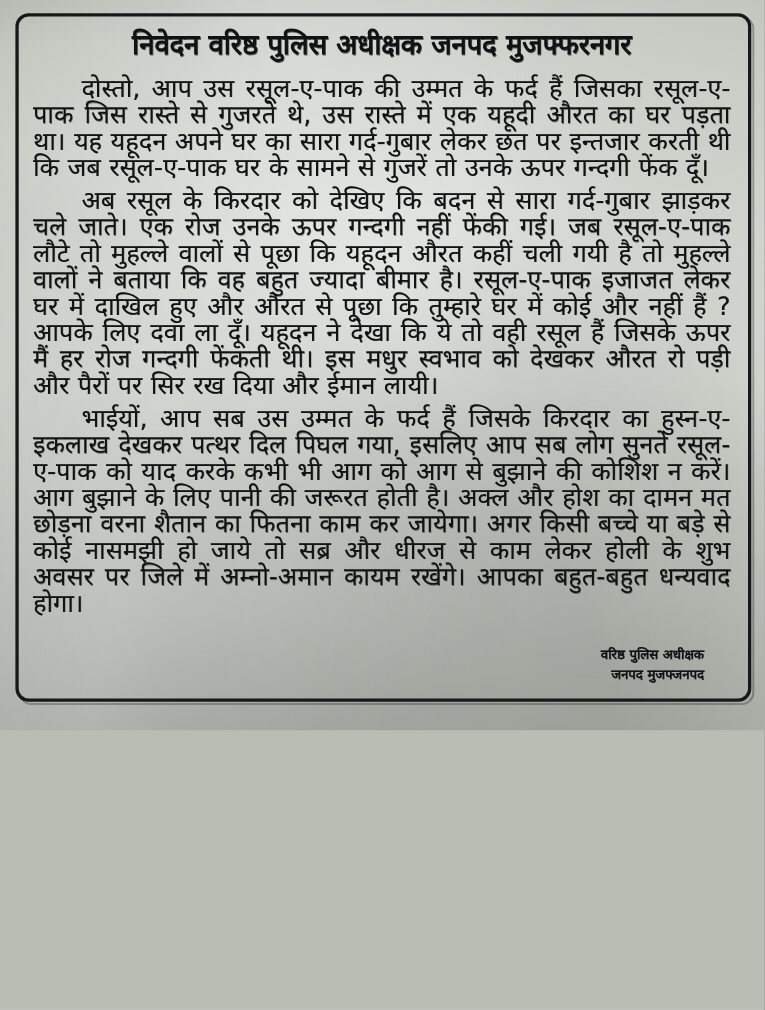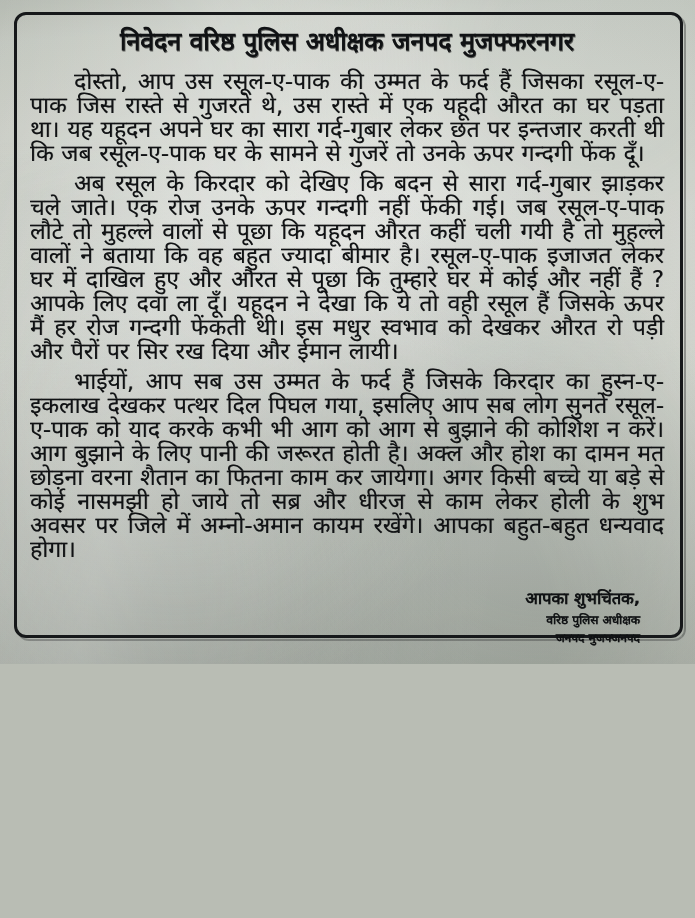--- a/index.html
+++ b/index.html
@@ -162,19 +162,18 @@
 
     <h1 class="heading">निवेदन वरिष्ठ पुलिस अधीक्षक जनपद मुजफ्फरनगर</h1>
 
     <div class="body-block">
       <p class="para">दोस्तो, आप उस रसूल-ए-पाक की उम्मत के फर्द हैं जिसका रसूल-ए-पाक जिस रास्ते से गुजरते थे, उस रास्ते में एक यहूदी औरत का घर पड़ता था। यह यहूदन अपने घर का सारा गर्द-गुबार लेकर छत पर इन्तजार करती थी कि जब रसूल-ए-पाक घर के सामने से गुजरें तो उनके ऊपर गन्दगी फेंक दूँ।</p>
       <p class="para">अब रसूल के किरदार को देखिए कि बदन से सारा गर्द-गुबार झाड़कर चले जाते। एक रोज उनके ऊपर गन्दगी नहीं फेंकी गई। जब रसूल-ए-पाक लौटे तो मुहल्ले वालों से पूछा कि यहूदन औरत कहीं चली गयी है तो मुहल्ले वालों ने बताया कि वह बहुत ज्यादा बीमार है। रसूल-ए-पाक इजाजत लेकर घर में दाखिल हुए और औरत से पूछा कि तुम्हारे घर में कोई और नहीं हैं ? आपके लिए दवा ला दूँ। यहूदन ने देखा कि ये तो वही रसूल हैं जिसके ऊपर मैं हर रोज गन्दगी फेंकती थी। इस मधुर स्वभाव को देखकर औरत रो पड़ी और पैरों पर सिर रख दिया और ईमान लायी।</p>
       <p class="para">भाईयों, आप सब उस उम्मत के फर्द हैं जिसके किरदार का हुस्न-ए-इकलाख देखकर पत्थर दिल पिघल गया, इसलिए आप सब लोग सुनते रसूल-ए-पाक को याद करके कभी भी आग को आग से बुझाने की कोशिश न करें। आग बुझाने के लिए पानी की जरूरत होती है। अक्ल और होश का दामन मत छोड़ना वरना शैतान का फितना काम कर जायेगा। अगर किसी बच्चे या बड़े से कोई नासमझी हो जाये तो सब्र और धीरज से काम लेकर होली के शुभ अवसर पर जिले में अम्नो-अमान कायम रखेंगे। आपका बहुत-बहुत धन्यवाद होगा।</p>
     </div>
 
     <div class="signature">
-      <div class="sig-salutation">आपका शुभचिंतक,</div>
       <div class="sig-designation">वरिष्ठ पुलिस अधीक्षक</div>
       <div class="sig-district">जनपद मुजफ्जनपद</div>
     </div>
 
   </div>
 </div>
 
 </body></html>

